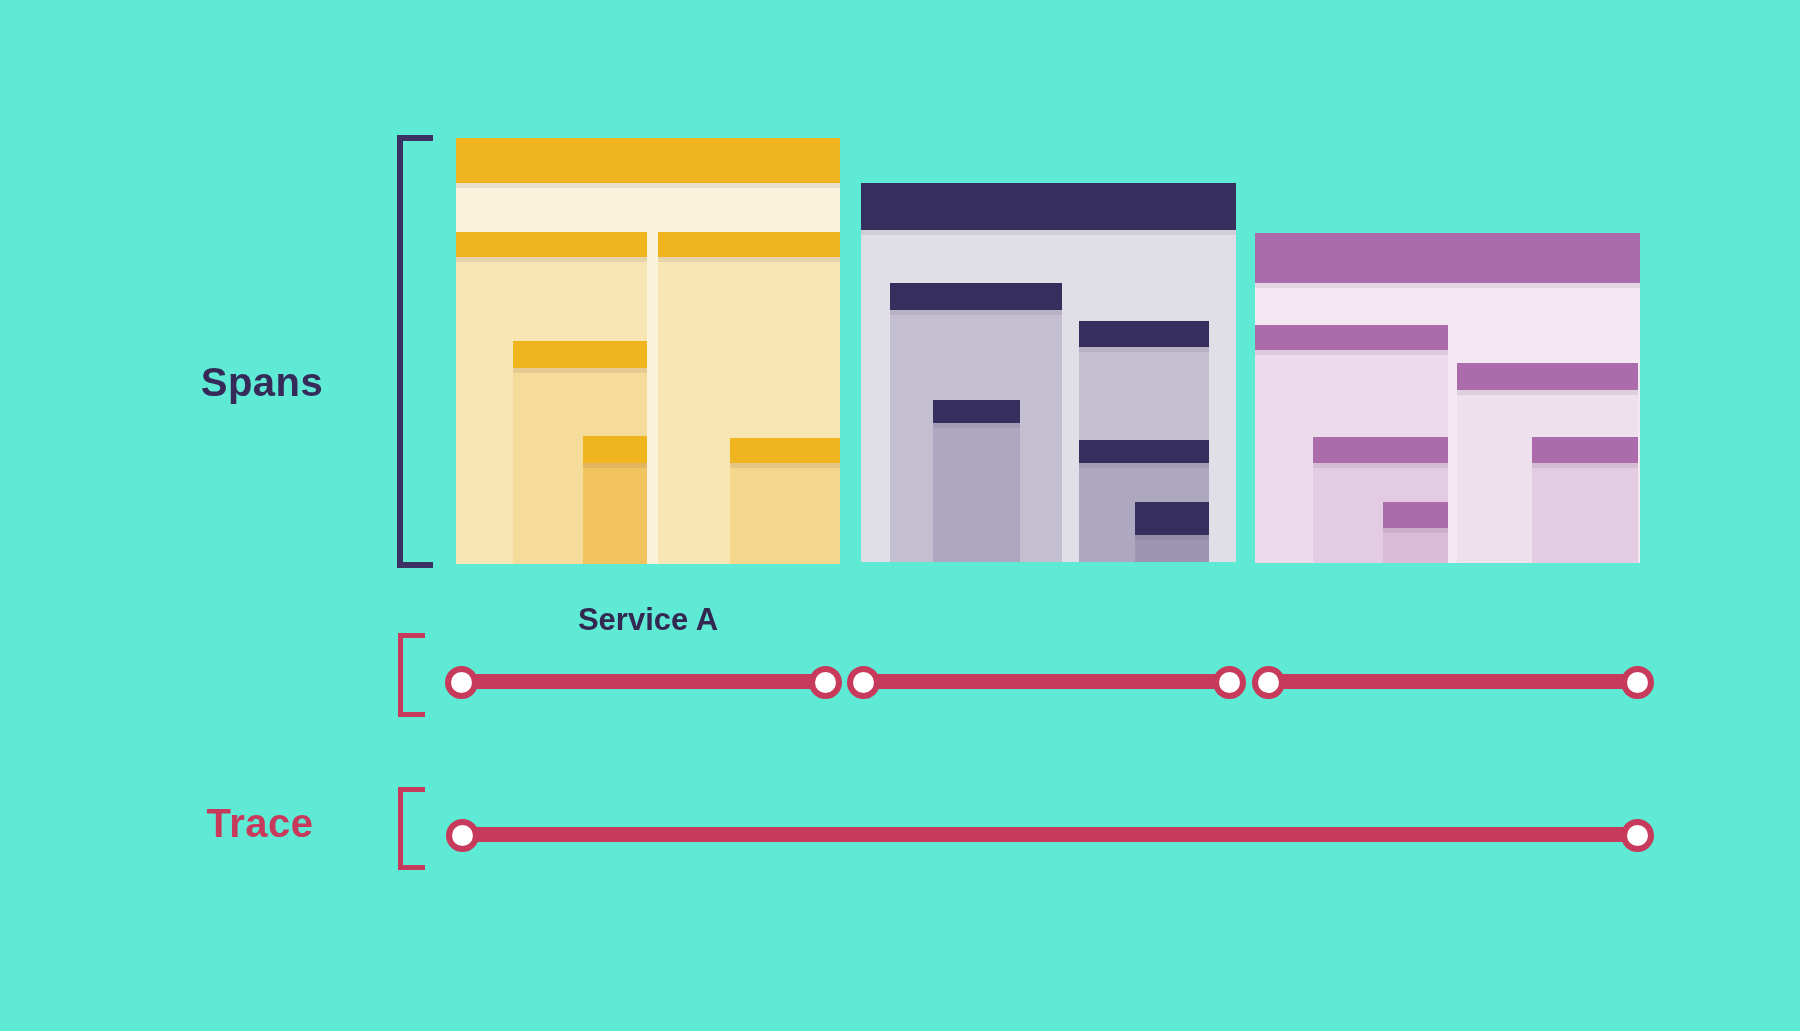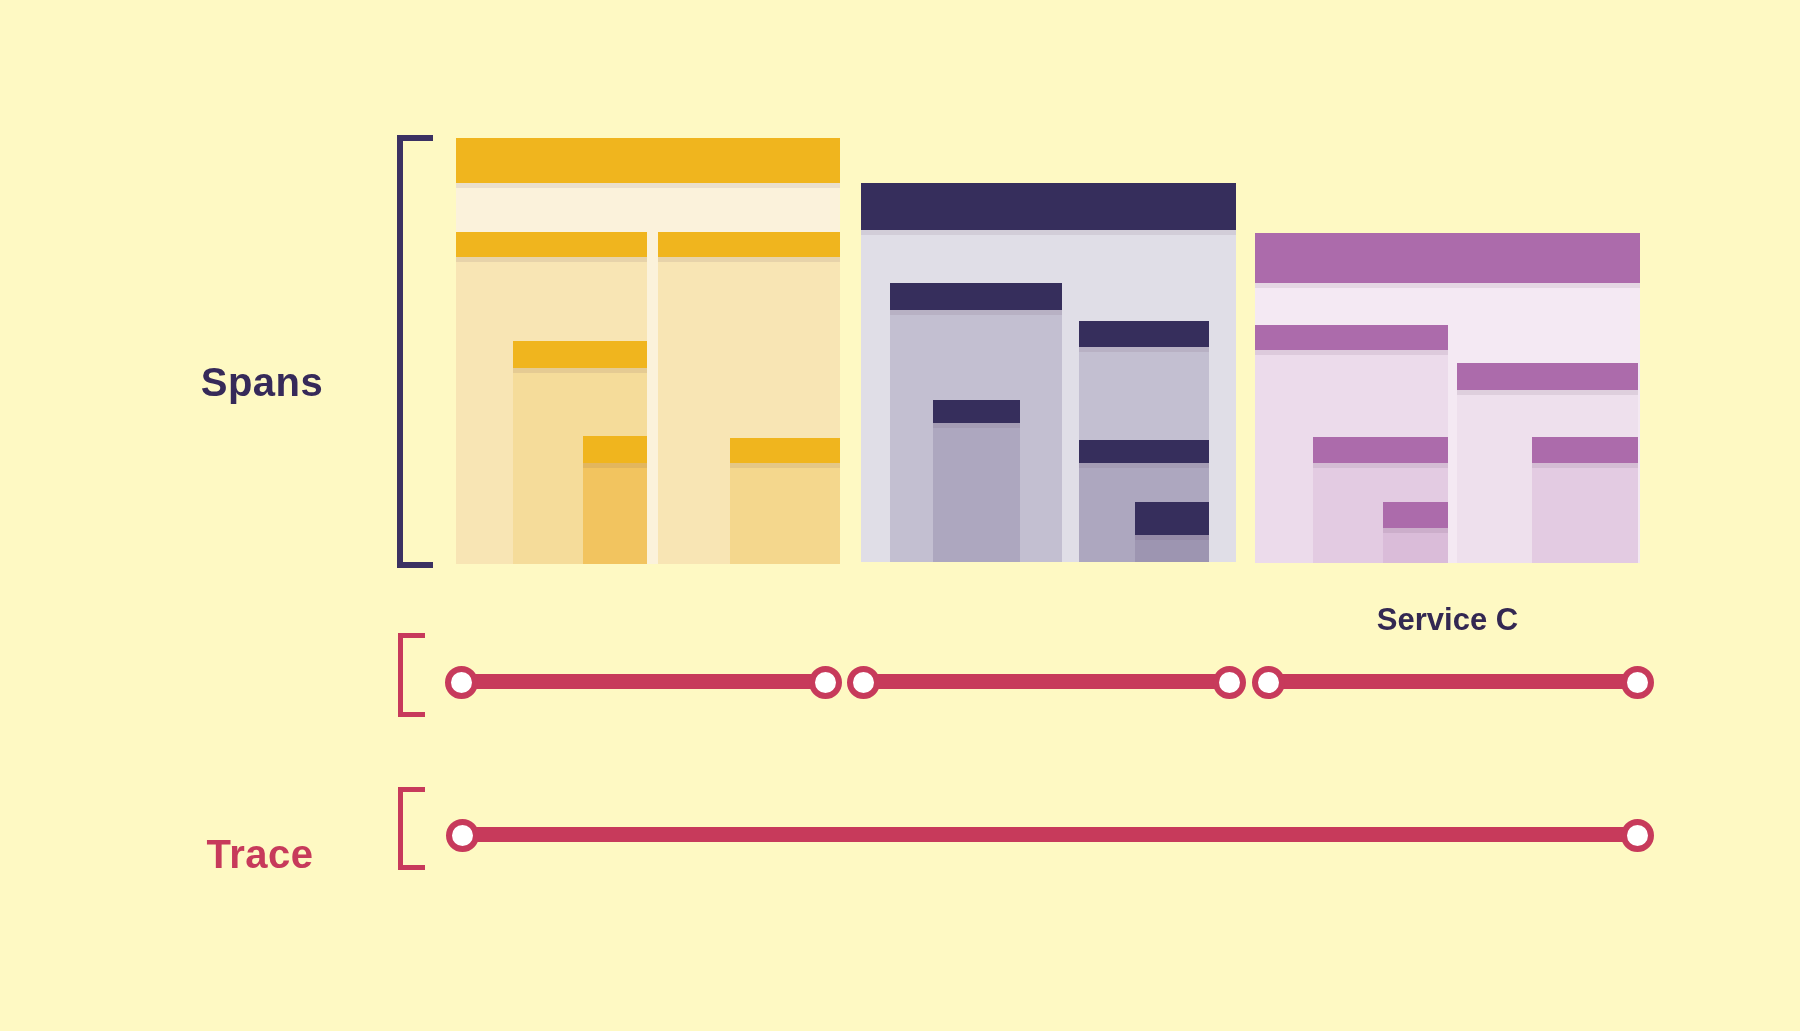--- a/index.html
+++ b/index.html
@@ -1,17 +1,17 @@
 <!DOCTYPE html>
 <html><head>
 <meta charset="utf-8">
 <style>
   html,body{margin:0;padding:0;background:#ffffff;}
   .canvas{
-    position:relative;width:1800px;height:1031px;background:#fef9c3;overflow:hidden;
+    position:relative;width:1800px;height:1031px;background:#5eead4;overflow:hidden;
     font-family:"Liberation Sans","DejaVu Sans",sans-serif;
   }
   .row-label{
     position:absolute;height:44px;line-height:44px;text-align:center;
     font-weight:bold;font-size:40px;letter-spacing:0.5px;
   }
   .label-navy{color:#362A59;}
   .label-crimson{color:#C73A5B;}
   .bracket{position:absolute;background:transparent;}
   .bracket-navy{border-left:6px solid #3B3162;border-top:6px solid #3B3162;border-bottom:6px solid #3B3162;}
@@ -32,39 +32,40 @@
     position:absolute;width:33px;height:33px;border:6px solid #C73A5B;border-radius:50%;
     background:#ffffff;box-sizing:border-box;
   }
 </style>
 </head>
 <body>
 
 <div class="canvas">
 
   <div class="row-label label-navy" style="left:82px;top:360px;width:360px;">Spans</div>
-  <div class="row-label label-crimson" style="left:80px;top:832px;width:360px;">Trace</div>
+  <div class="row-label label-crimson" style="left:80px;top:801px;width:360px;">Trace</div>
 
   <div class="bracket bracket-navy" style="left:397px;top:135px;width:30px;height:421px;"></div>
   <div class="bracket bracket-crimson" style="left:398px;top:633px;width:22px;height:74px;"></div>
   <div class="bracket bracket-crimson" style="left:398px;top:787px;width:22px;height:73px;"></div>
 
   <div id="charts" style="position:absolute;left:0;top:0;width:100%;height:100%;">
       <div class="chart-bg" style="left: 456px; top: 138px; width: 384px; height: 426px; background: rgb(251, 242, 219);"></div>
       <div class="span-col" style="left: 456px; top: 257px; width: 191px; height: 307px; background: rgb(248, 229, 180);"></div>
       <div class="span-col" style="left: 513px; top: 368px; width: 134px; height: 196px; background: rgb(245, 220, 154);"></div>
       <div class="span-col" style="left: 583px; top: 463px; width: 64px; height: 101px; background: rgb(242, 196, 95);"></div>
       <div class="span-col" style="left: 658px; top: 257px; width: 182px; height: 307px; background: rgb(248, 229, 180);"></div>
       <div class="span-col" style="left: 730px; top: 463px; width: 110px; height: 101px; background: rgb(244, 215, 141);"></div>
       <div class="span-bar" style="left: 456px; top: 138px; width: 384px; height: 45px; background: rgb(240, 181, 30);"></div>
       <div class="span-bar" style="left: 456px; top: 232px; width: 191px; height: 25px; background: rgb(240, 181, 30);"></div>
       <div class="span-bar" style="left: 513px; top: 341px; width: 134px; height: 27px; background: rgb(240, 181, 30);"></div>
       <div class="span-bar" style="left: 583px; top: 436px; width: 64px; height: 27px; background: rgb(240, 181, 30);"></div>
       <div class="span-bar" style="left: 658px; top: 232px; width: 182px; height: 25px; background: rgb(240, 181, 30);"></div>
       <div class="span-bar" style="left: 730px; top: 438px; width: 110px; height: 25px; background: rgb(240, 181, 30);"></div>
+      <div class="service-label" style="left: 456px; width: 384px;">Service A</div>
       <div class="chart-bg" style="left: 861px; top: 183px; width: 375px; height: 379px; background: rgb(224, 222, 231);"></div>
       <div class="span-col" style="left: 890px; top: 310px; width: 172px; height: 252px; background: rgb(195, 191, 209);"></div>
       <div class="span-col" style="left: 933px; top: 423px; width: 87px; height: 139px; background: rgb(173, 167, 191);"></div>
       <div class="span-col" style="left: 1079px; top: 347px; width: 130px; height: 215px; background: rgb(195, 191, 209);"></div>
       <div class="span-col" style="left: 1079px; top: 463px; width: 130px; height: 99px; background: rgb(173, 167, 191);"></div>
       <div class="span-col" style="left: 1135px; top: 535px; width: 74px; height: 27px; background: rgb(157, 149, 177);"></div>
       <div class="span-bar" style="left: 861px; top: 183px; width: 375px; height: 47px; background: rgb(54, 46, 92);"></div>
       <div class="span-bar" style="left: 890px; top: 283px; width: 172px; height: 27px; background: rgb(54, 46, 92);"></div>
       <div class="span-bar" style="left: 933px; top: 400px; width: 87px; height: 23px; background: rgb(54, 46, 92);"></div>
       <div class="span-bar" style="left: 1079px; top: 321px; width: 130px; height: 26px; background: rgb(54, 46, 92);"></div>
@@ -75,21 +76,20 @@
       <div class="span-col dots" style="left: 1313px; top: 463px; width: 135px; height: 100px; background: rgb(227, 203, 226);"></div>
       <div class="span-col dots" style="left: 1383px; top: 528px; width: 65px; height: 35px; background: rgb(218, 188, 217);"></div>
       <div class="span-col dots" style="left: 1457px; top: 390px; width: 181px; height: 173px; background: rgb(238, 224, 237);"></div>
       <div class="span-col dots" style="left: 1532px; top: 463px; width: 106px; height: 100px; background: rgb(227, 203, 226);"></div>
       <div class="span-bar" style="left: 1255px; top: 233px; width: 385px; height: 50px; background: rgb(172, 107, 171);"></div>
       <div class="span-bar" style="left: 1255px; top: 325px; width: 193px; height: 25px; background: rgb(172, 107, 171);"></div>
       <div class="span-bar" style="left: 1313px; top: 437px; width: 135px; height: 26px; background: rgb(172, 107, 171);"></div>
       <div class="span-bar" style="left: 1383px; top: 502px; width: 65px; height: 26px; background: rgb(172, 107, 171);"></div>
       <div class="span-bar" style="left: 1457px; top: 363px; width: 181px; height: 27px; background: rgb(172, 107, 171);"></div>
       <div class="span-bar" style="left: 1532px; top: 437px; width: 106px; height: 26px; background: rgb(172, 107, 171);"></div>
-      <div class="service-label" style="left: 1255px; width: 385px;">Service C</div>
       <div class="tx-line" style="left: 461px; top: 674px; width: 364px;"></div>
       <div class="endpoint" style="left: 445px; top: 666px;"></div>
       <div class="endpoint" style="left: 809px; top: 666px;"></div>
       <div class="tx-line" style="left: 863px; top: 674px; width: 366px;"></div>
       <div class="endpoint" style="left: 847px; top: 666px;"></div>
       <div class="endpoint" style="left: 1213px; top: 666px;"></div>
       <div class="tx-line" style="left: 1268px; top: 674px; width: 369px;"></div>
       <div class="endpoint" style="left: 1252px; top: 666px;"></div>
       <div class="endpoint" style="left: 1621px; top: 666px;"></div>
       <div class="tx-line" style="left: 462px; top: 827px; width: 1175px;"></div>

